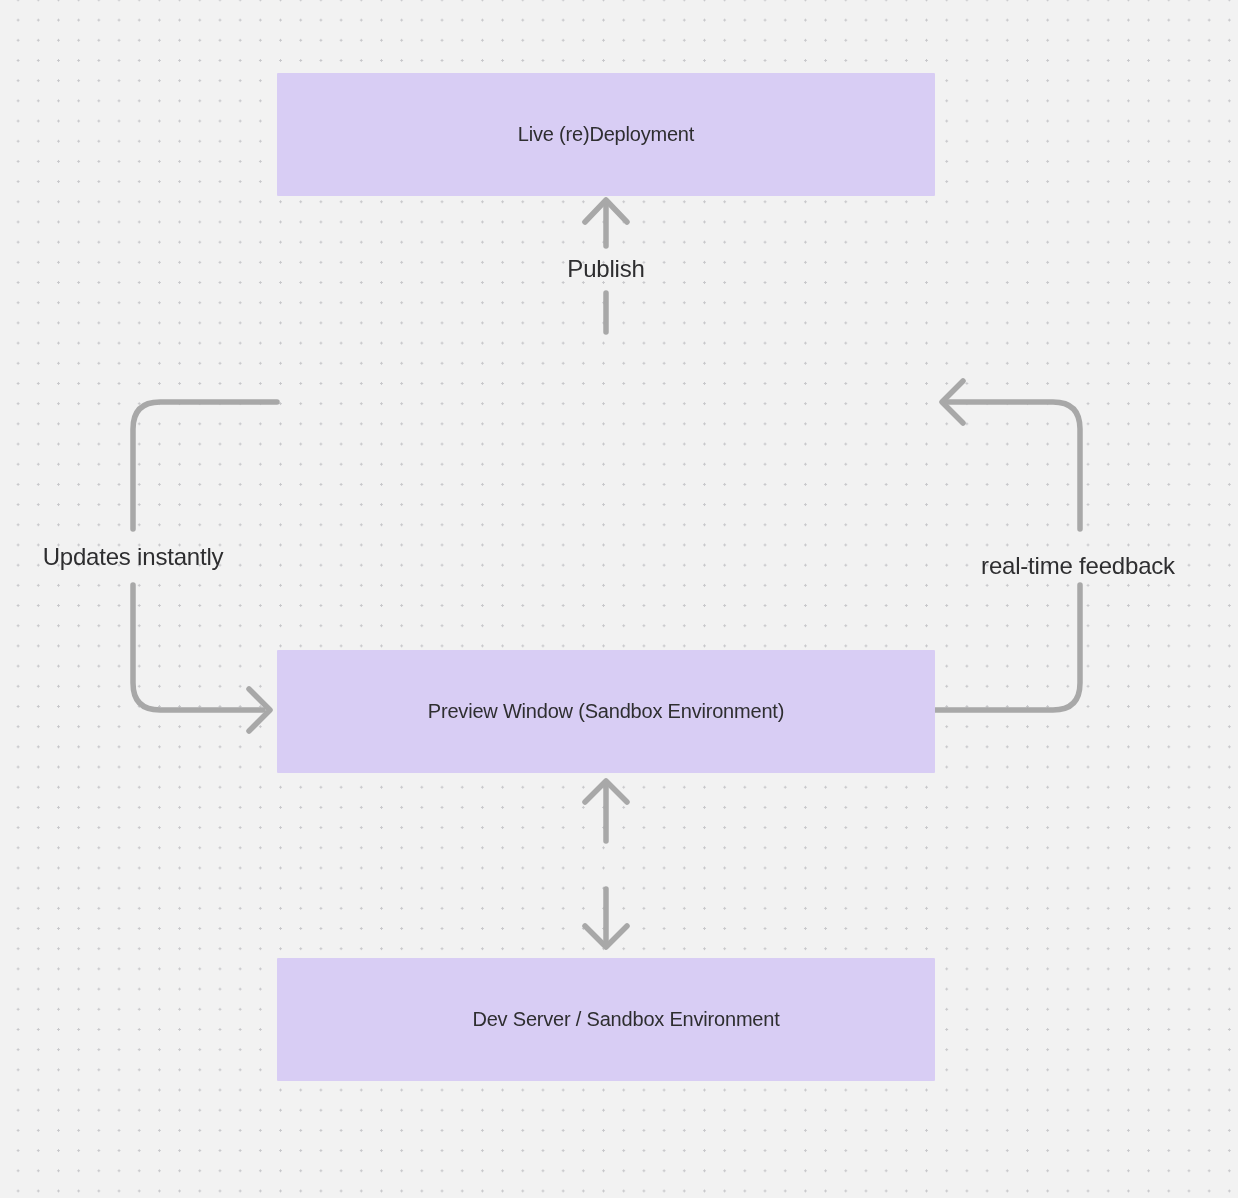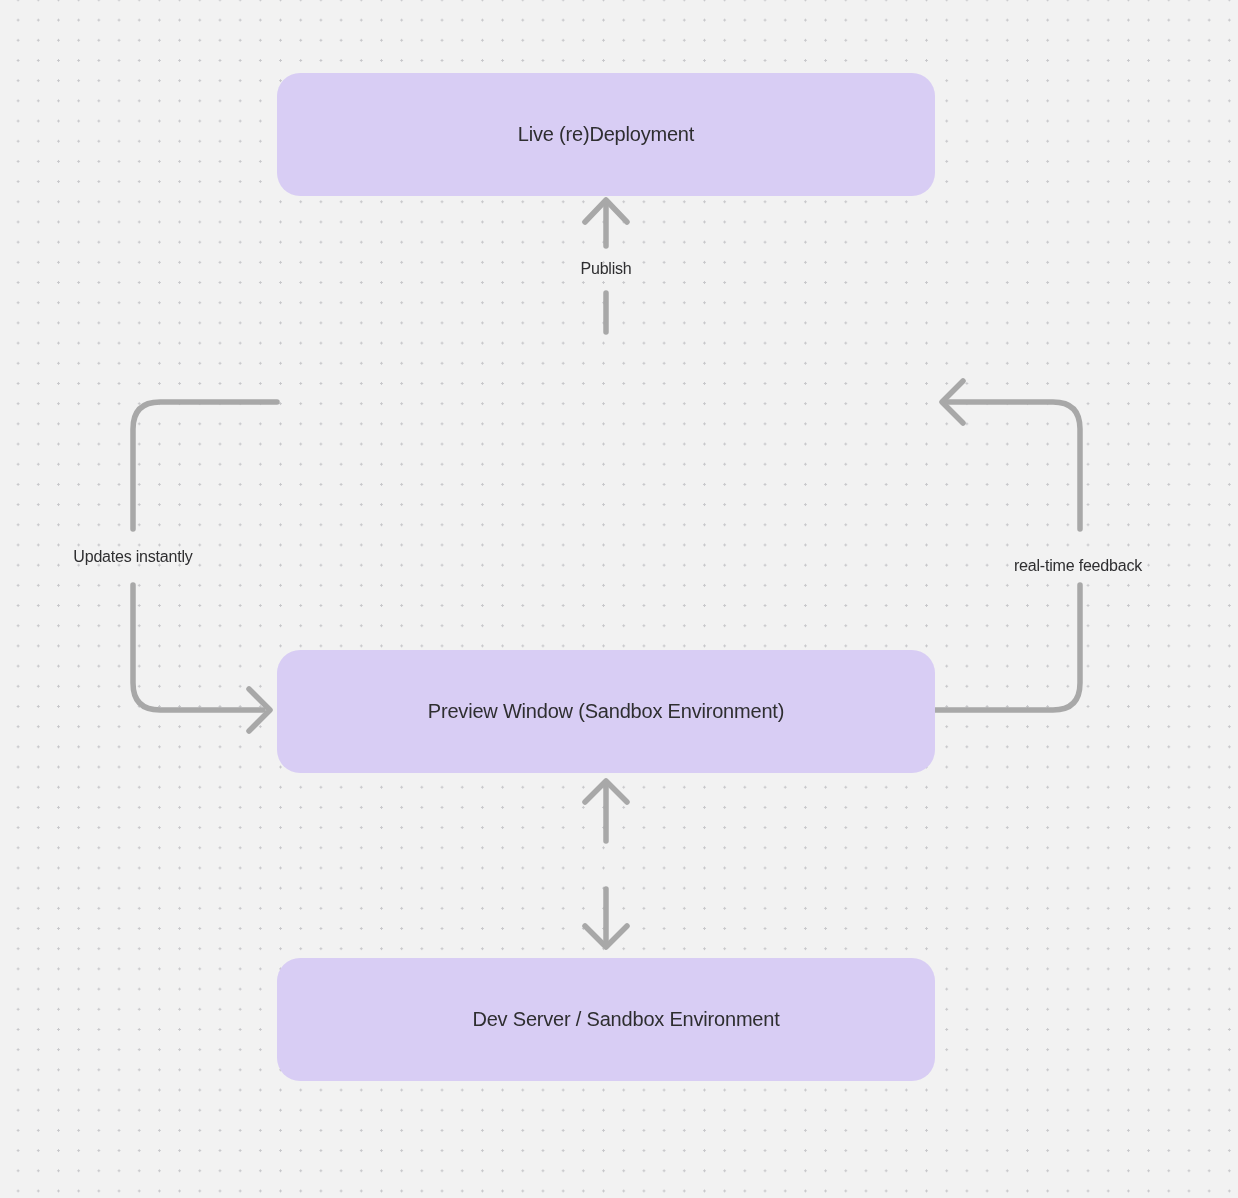--- a/index.html
+++ b/index.html
@@ -38,36 +38,36 @@
     stroke-width: 5.5;
     stroke-linecap: round;
     stroke-linejoin: round;
   }
   .node {
     position: absolute;
     left: 277px;
     width: 658px;
     height: 123px;
     background: var(--node_fill);
-    border-radius: 23px;
+    border-radius: 1px;
     display: flex;
     align-items: center;
     justify-content: center;
     font-size: 20px;
     color: var(--node_text);
     letter-spacing: -0.2px;
   }
   .node-1 { top: 73px; }
   .node-2 { top: 341px; }
   .node-3 { top: 650px; }
   .node-4 { top: 958px; padding-left: 40px; }
   .edge-label {
     position: absolute;
     transform: translate(-50%, -50%);
-    font-size: 16px;
+    font-size: 24px;
     color: var(--label_text);
     letter-spacing: -0.2px;
     white-space: nowrap;
   }
   .label-publish  { left: 606px; top: 269px; }
   .label-updates  { left: 133px; top: 557px; text-align: center; }
   .label-realtime { left: 1078px; top: 566px; }
   .label-spunup   { left: 606px; top: 866px; }
 </style>
 </head>

